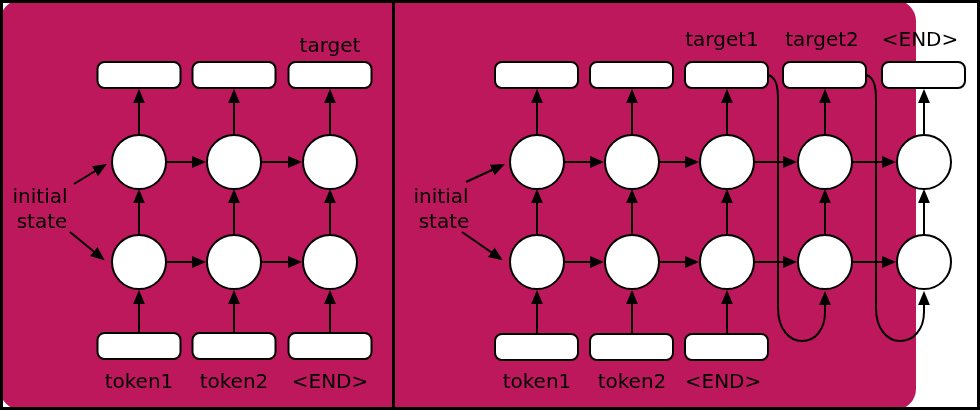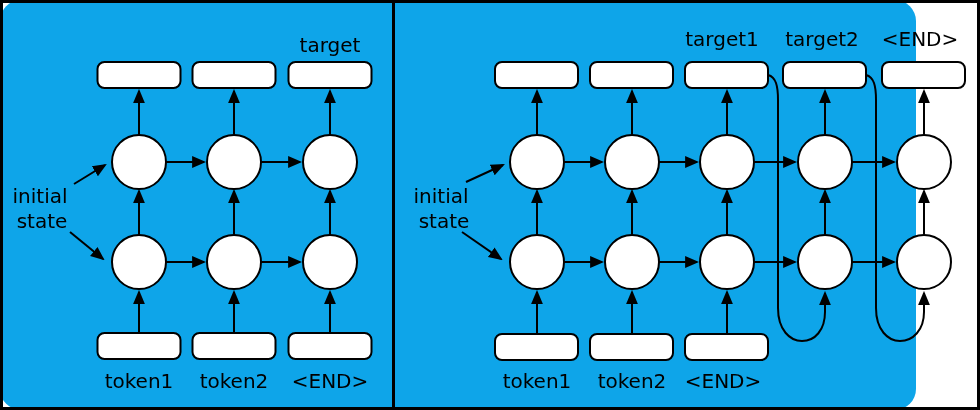--- a/index.html
+++ b/index.html
@@ -1,19 +1,19 @@
 <!DOCTYPE html>
 <html><head>
 <meta charset="utf-8">
 <style>
   html,body { margin:0; padding:0; background:#ffffff; }
   .stage {
     position:relative;
     width:916px; height:410px;
-    background:#0ea5e9;
+    background:#be185d;
     font-family:"DejaVu Sans", sans-serif;
     border-radius:21px;
   }
   svg { display:block; }
   .box  { fill:#ffffff; stroke:#000000; stroke-width:2; }
   .node { fill:#ffffff; stroke:#000000; stroke-width:2; }
   .ar   { fill:none; stroke:#000000; stroke-width:2; }
   .frame{ fill:none; stroke:#000000; stroke-width:3; }
   .lbl  {
     font-family:"DejaVu Sans", sans-serif;

